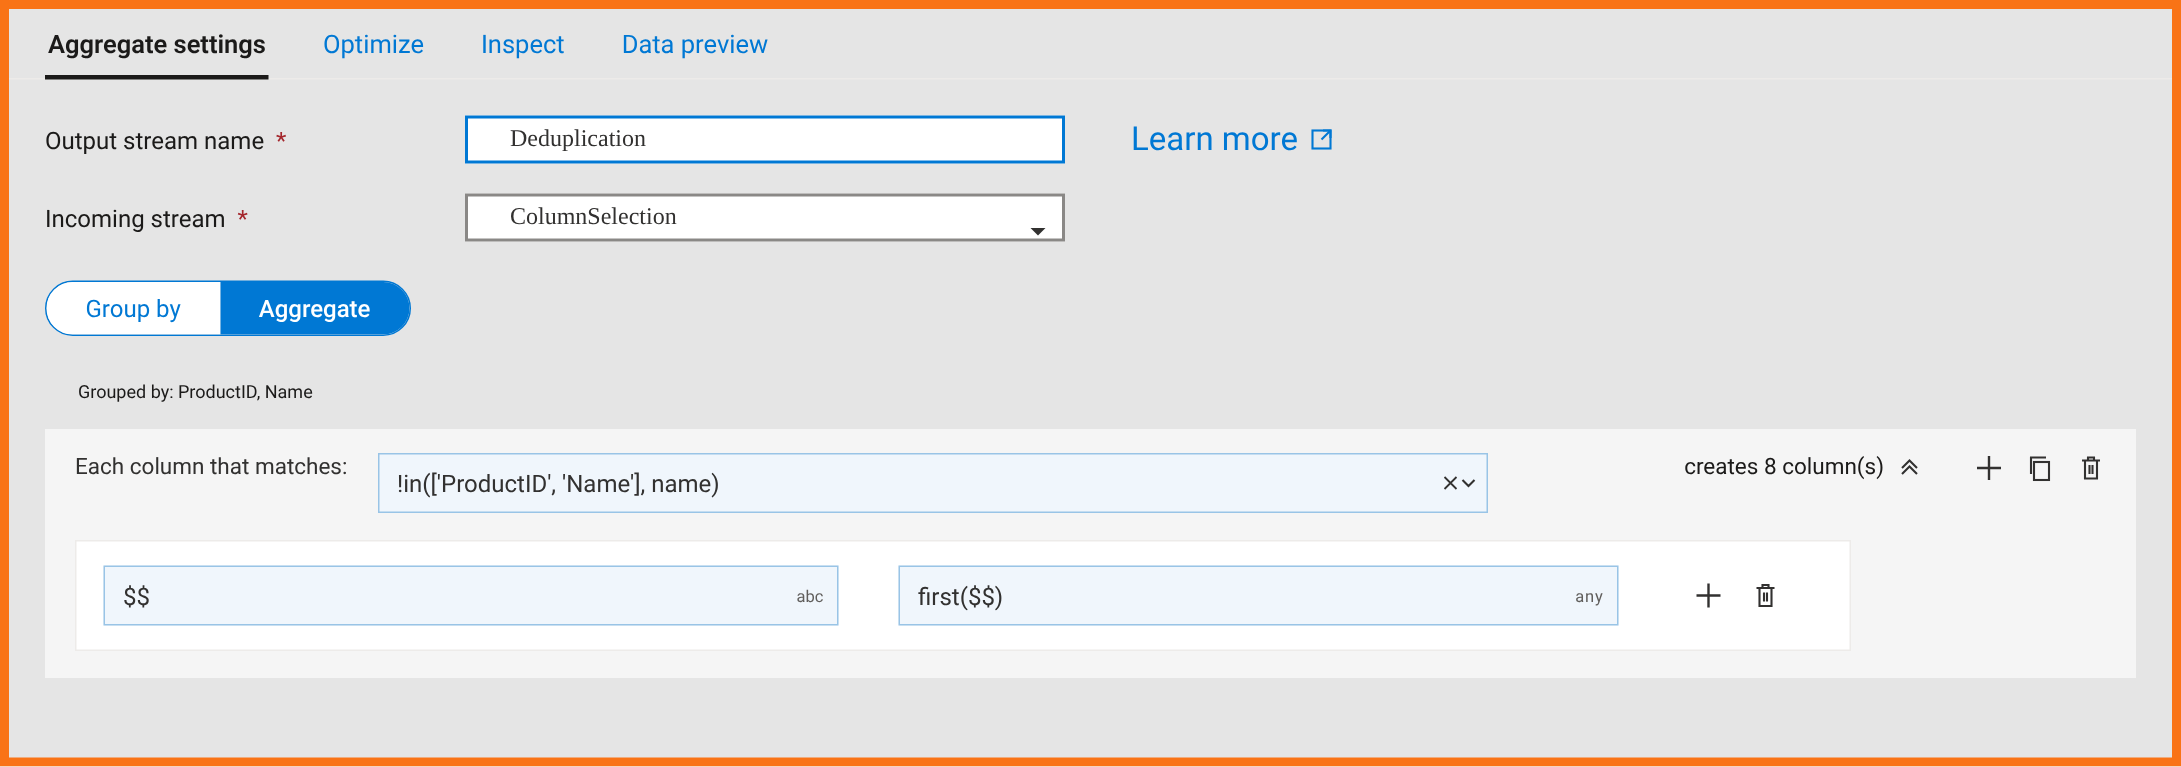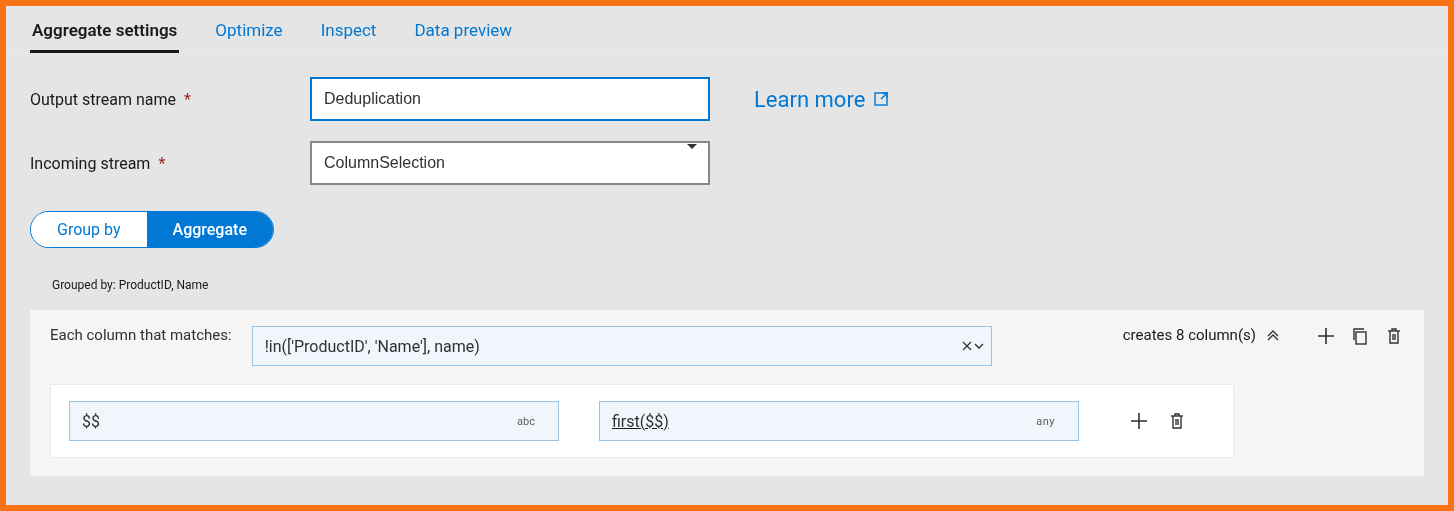--- a/index.html
+++ b/index.html
@@ -55,33 +55,34 @@
     font-size: 16px;
     color: #1b1a19;
     display: flex;
     align-items: center;
     gap: 4px;
   }
   .req { color: #a4262c; margin-left: 4px; }
 
   .text-input, .select-input {
     width: 400px;
-    height: 44px;
-    padding: 0 12px;
+    height: 32px;
+    padding: 0 28px;
     font-size: 16px;
     border: 2px solid #8a8886;
     background: #fff;
     outline: none;
     color: #323130;
+    font-family: Liberation Serif, serif;
   }
   .text-input.focused { border-color: #0078d4; }
   .select-wrap {
     position: relative;
     display: inline-flex;
-    align-items: flex-start;
+    align-items: flex-end;
   }
   .select-input {
     padding-right: 30px;
   }
   .select-caret {
     position: absolute;
     right: 12px;
     pointer-events: none;
   }
   .learn-more {
@@ -189,27 +190,27 @@
     align-items: center;
     gap: 40px;
     margin-right: 170px;
   }
   .col-wrap {
     position: relative;
     display: flex;
     align-items: center;
   }
   .col-wrap.left { width: 490px; }
-  .col-wrap.right { width: 480px; text-decoration: underline; }
+  .col-wrap.right { width: 480px; }
   .col-input {
     background: #f0f6fc;
   }
   .type-badge {
     position: absolute;
-    right: 24px;
+    right: 10px;
     font-size: 11px;
     color: #605e5c;
     text-transform: lowercase;
     pointer-events: none;
   }
   .type-badge.upper { font-size: 11px; letter-spacing: 0.5px; }
   .rule-icons {
     display: flex;
     align-items: center;
     gap: 18px;

